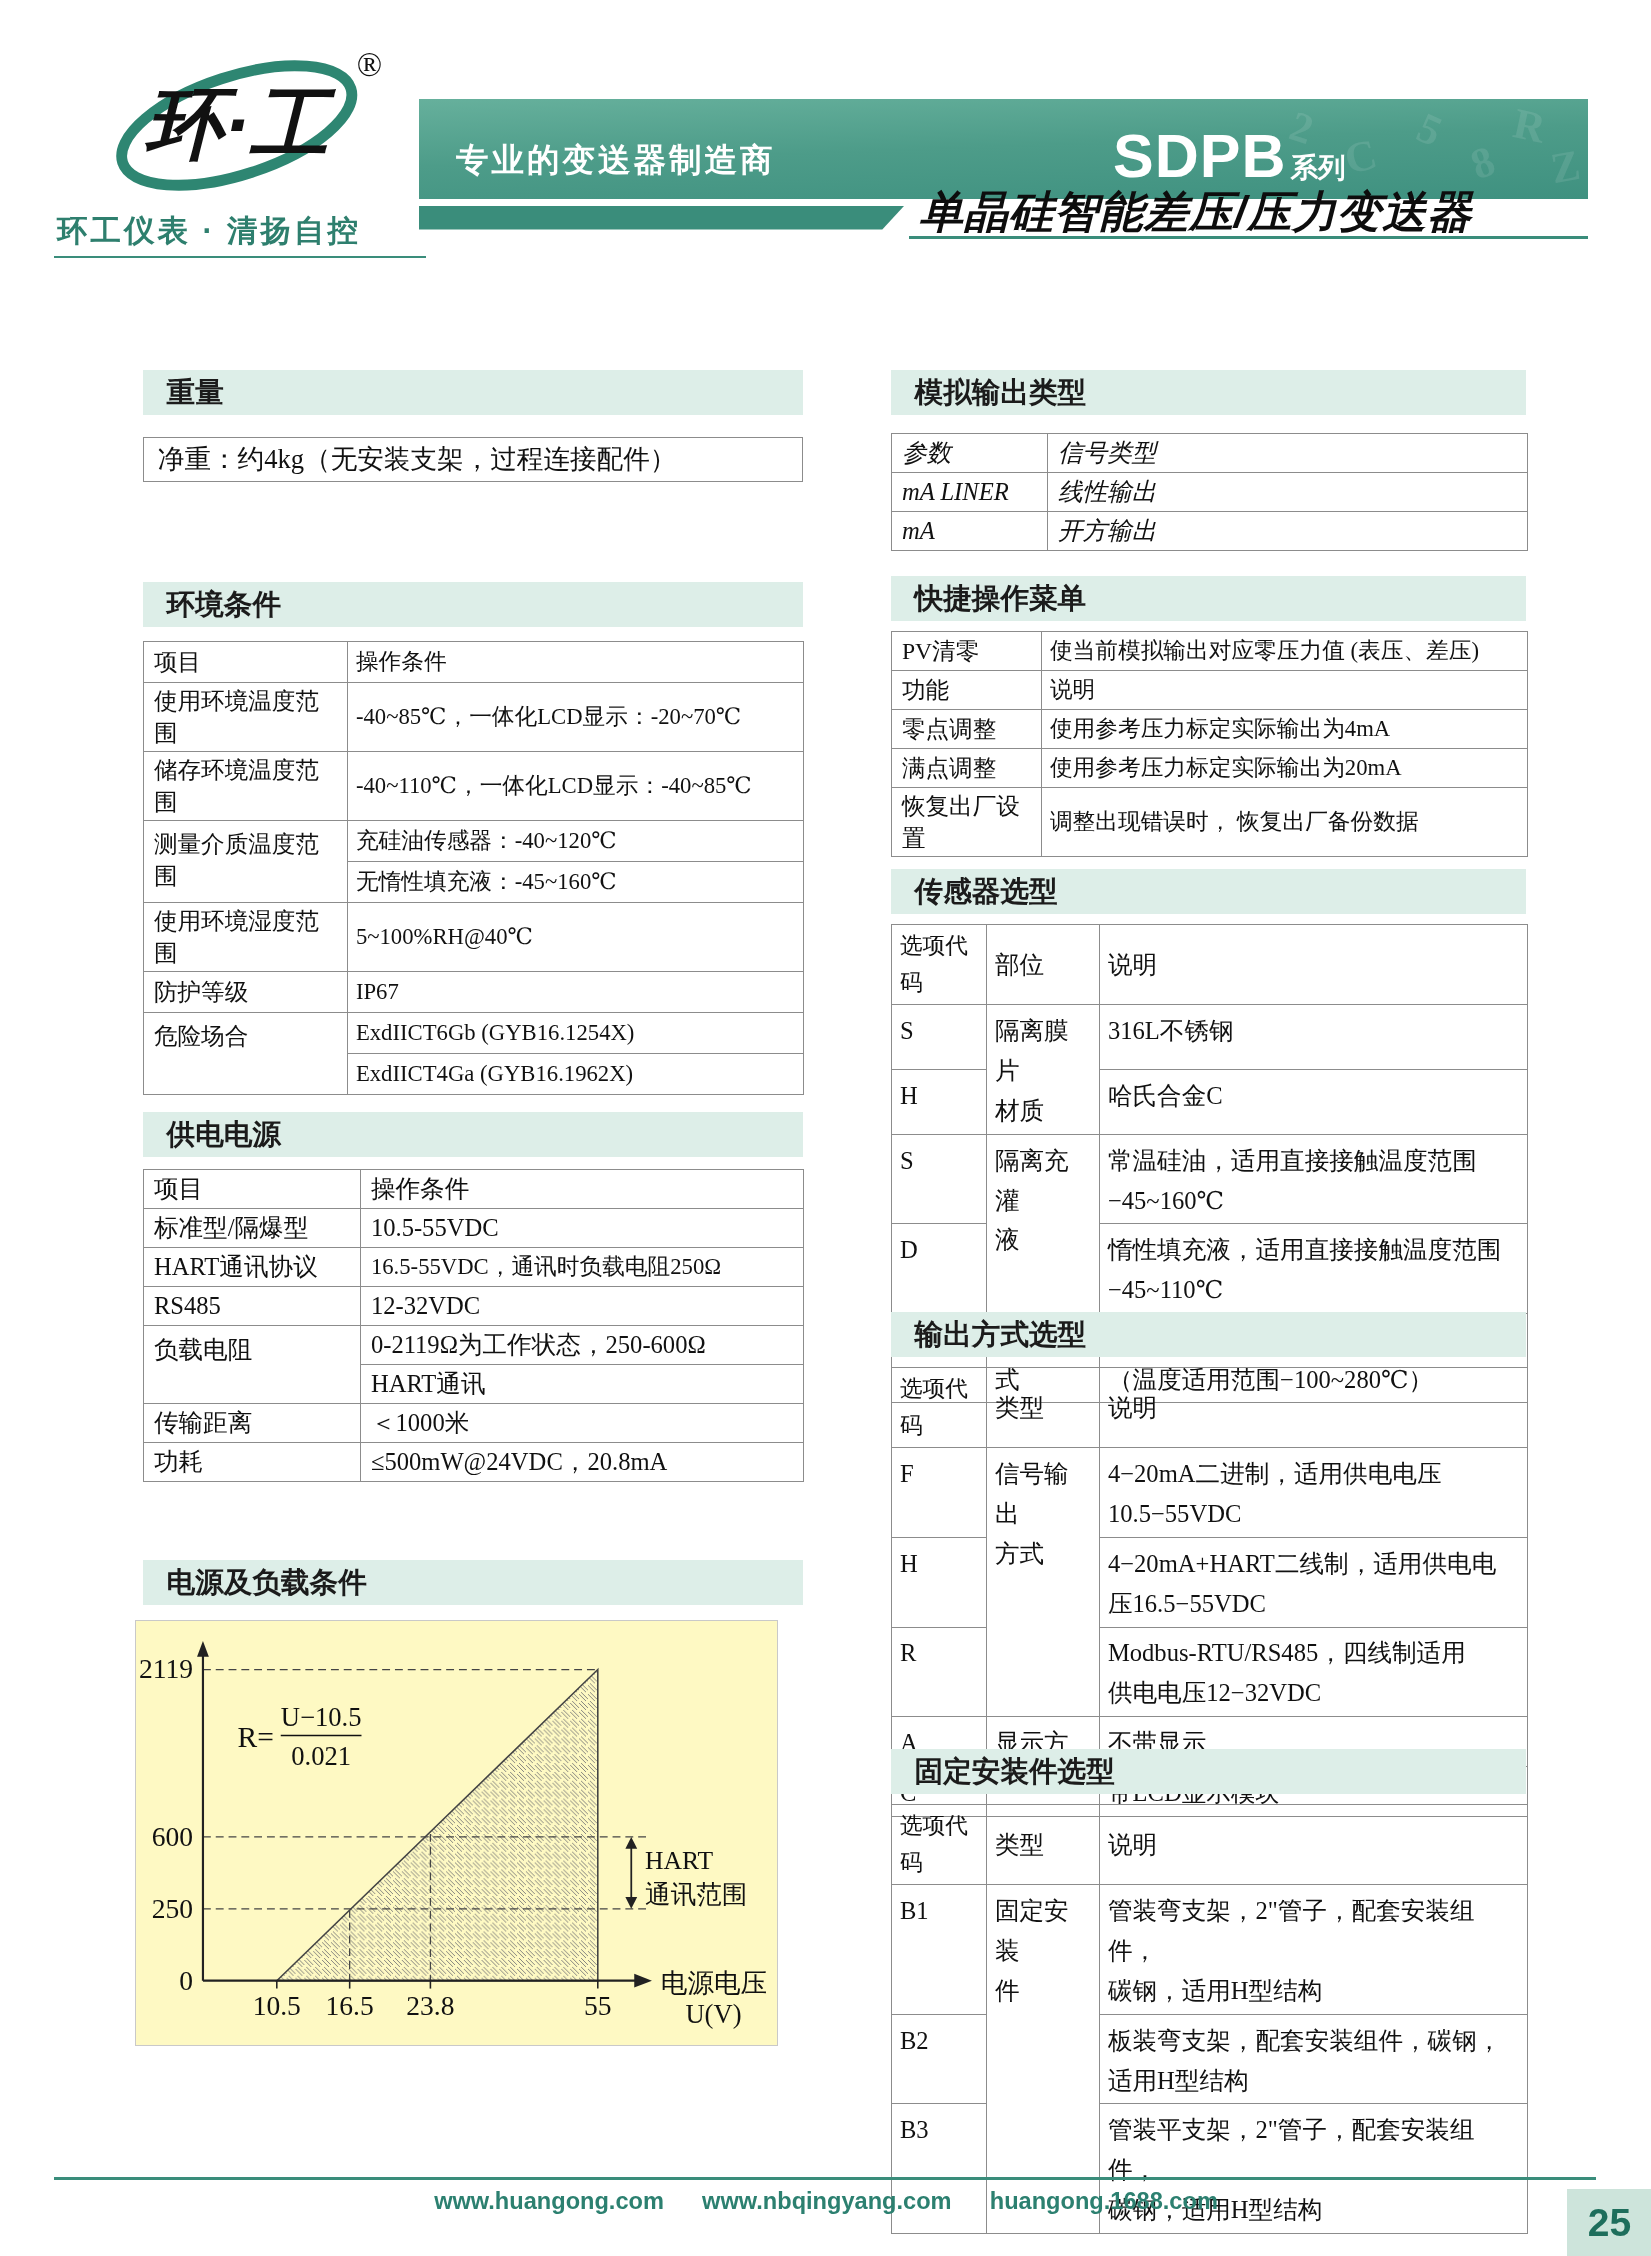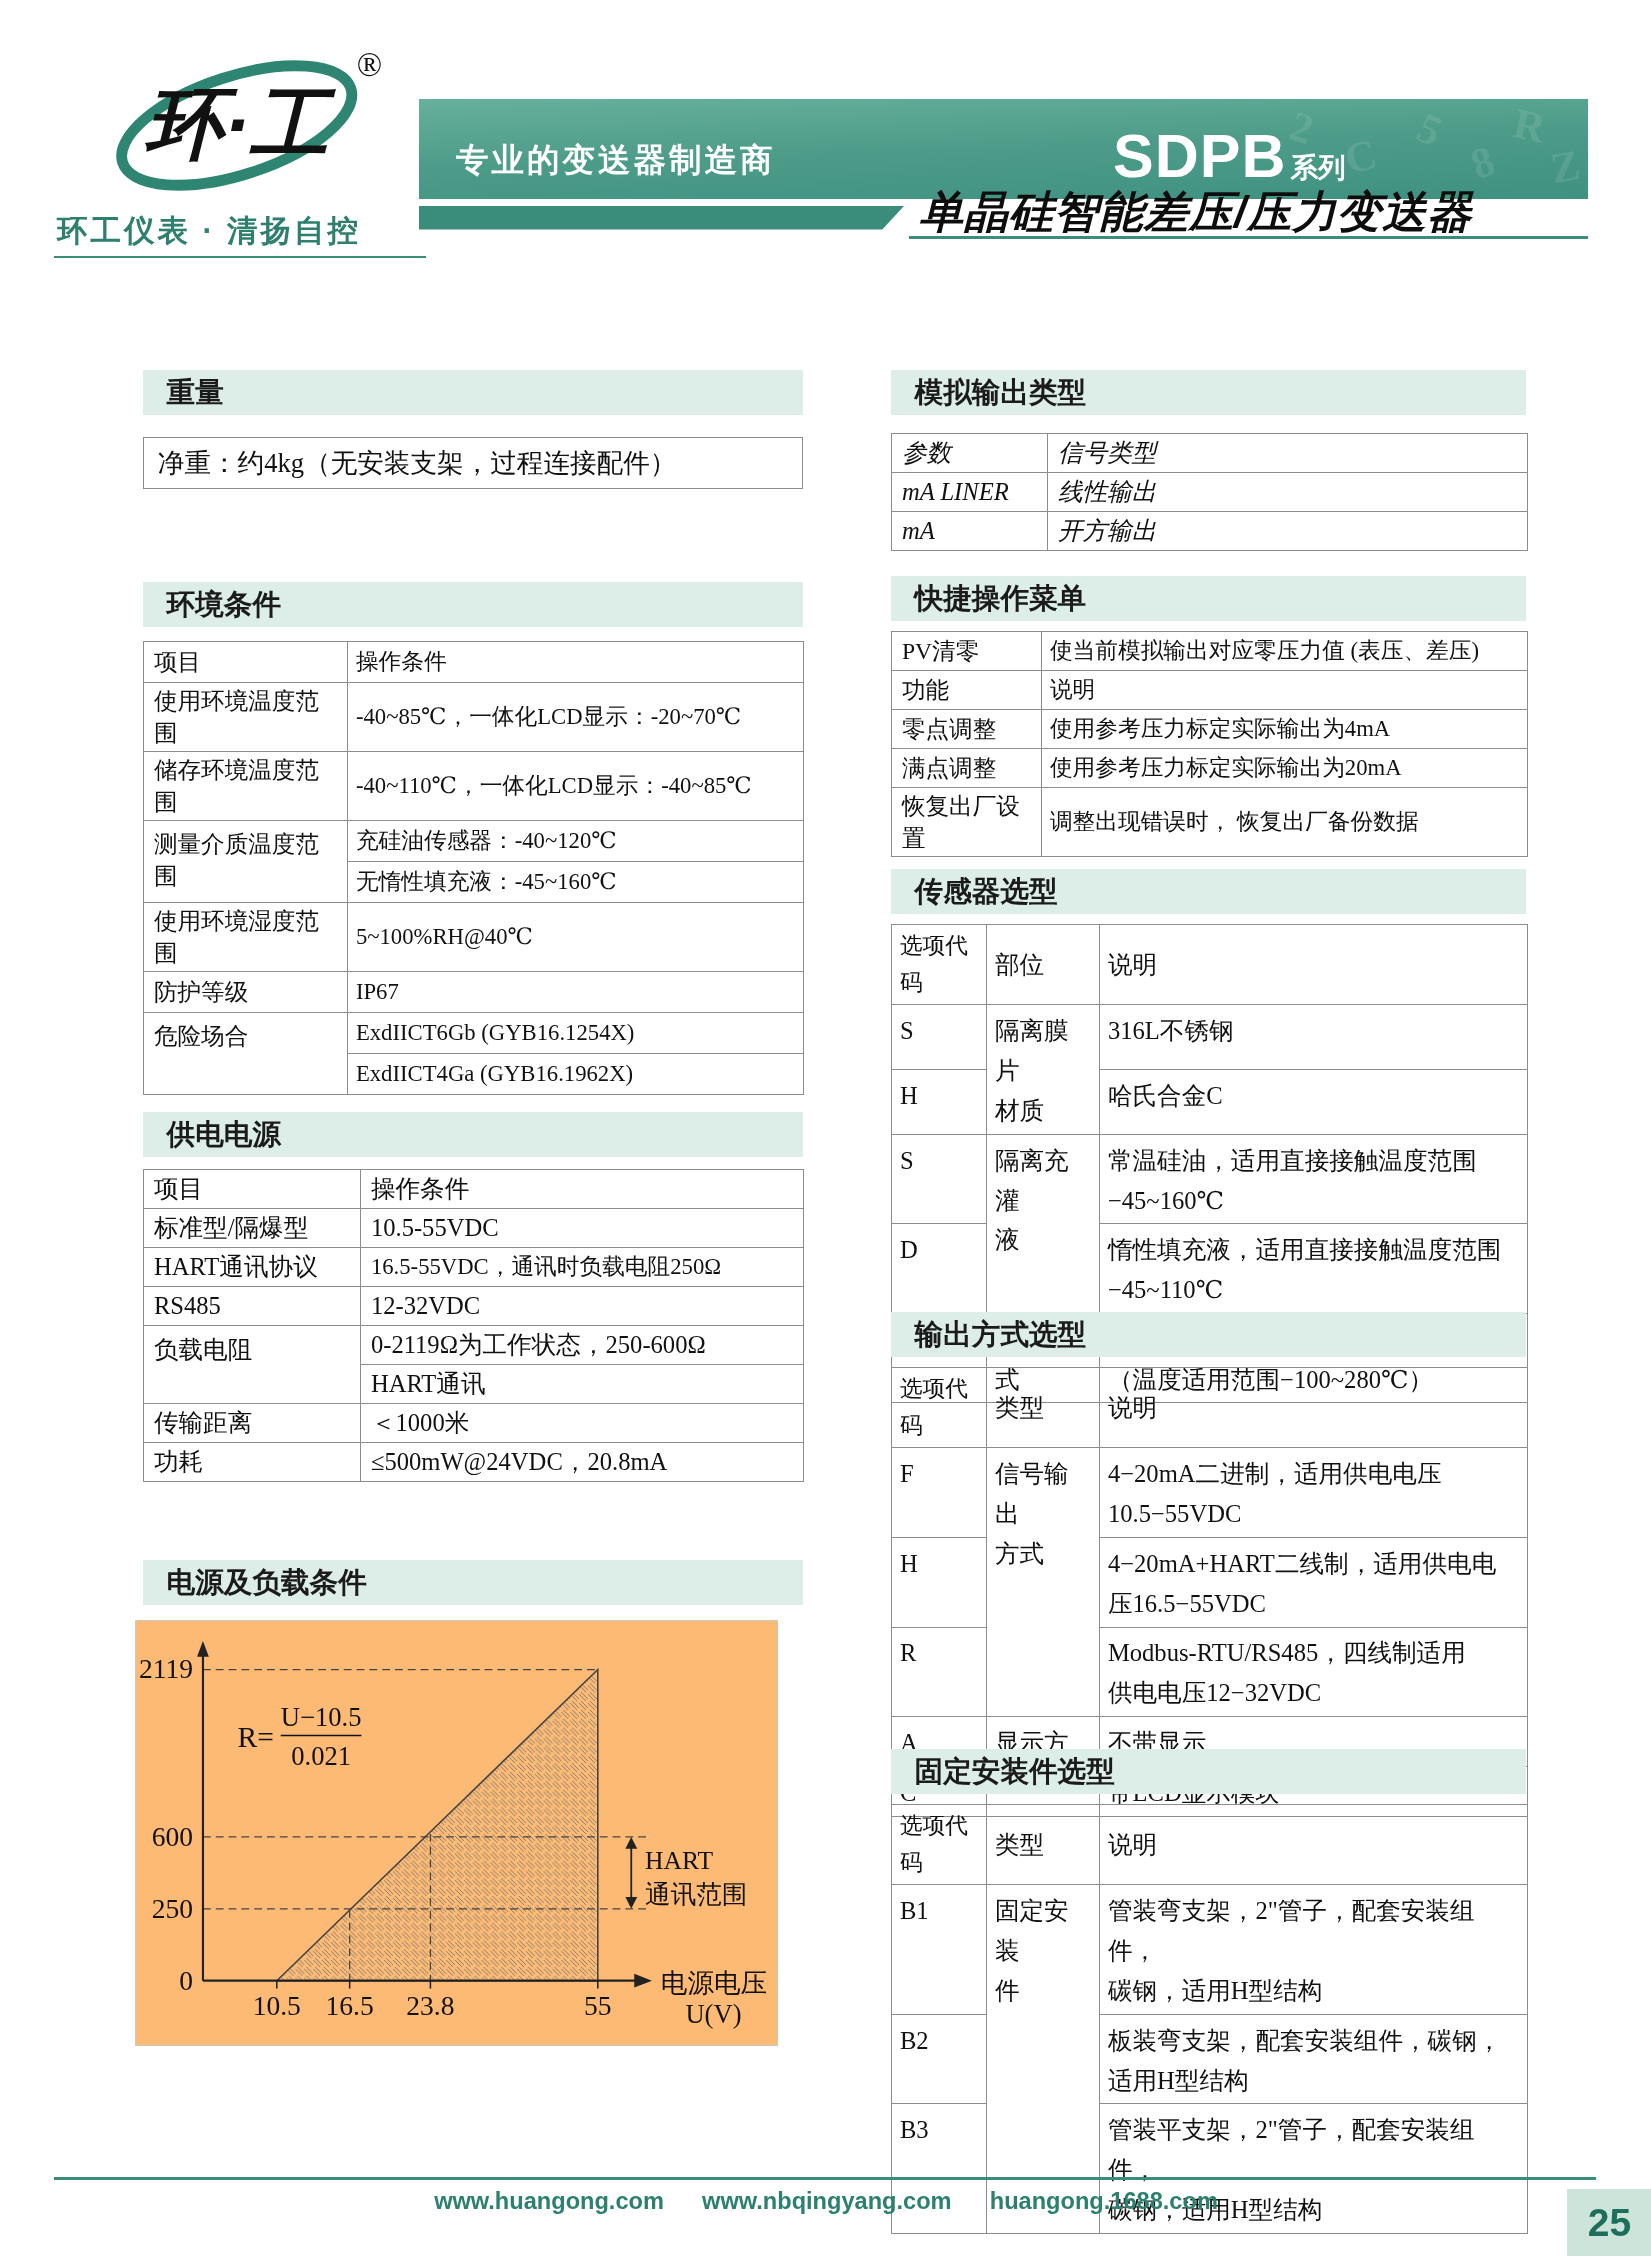--- a/index.html
+++ b/index.html
@@ -36,21 +36,21 @@
                    font-weight:900; font-style:italic; font-size:44px; letter-spacing:1px; color:#0d0d0d; white-space:nowrap; }
   .title-rule { position:absolute; left:909px; top:236px; width:679px; height:3px; background:#3a8d7b; }
 
   
   .sec { position:absolute; }
   .sec-head { height:45px; background:#ddeee8; display:flex; align-items:center; padding-left:23.6px;
               font-family:"Liberation Sans","DejaVu Sans",sans-serif; font-weight:700; font-size:28.6px; color:#1b1b1b; }
   .col-l { left:143px; width:660px; }
   .col-r { left:891px; width:635px; }
 
-  .weight-box { margin-top:21.7px; height:52px; border:1px solid #8c8c8c; display:flex; align-items:center;
+  .weight-box { margin-top:21.7px; height:45px; border:1px solid #8c8c8c; display:flex; align-items:center;
                 padding-left:13.8px; font-size:26.6px; }
 
   table { border-collapse:collapse; table-layout:fixed; }
   td { border:1px solid #8c8c8c; padding:2px 9.9px; font-size:23.6px; vertical-align:middle; overflow:hidden; }
   .vt { vertical-align:top; padding-top:6.9px; }
 
   .env-table { width:660px; margin-top:13.8px; }
   .env-table td { height:41px; }
   .env-table td.c2 { font-size:22.7px; padding:2px 7.9px; }
 
@@ -65,21 +65,21 @@
   .quick-table td.c2 { font-size:22.7px; padding:2px 7.9px; }
 
   .t3 { width:635px; margin-top:9.9px; }
   .t3 td { white-space:pre-line; font-size:24.6px; line-height:1.62; padding:3px 7.9px; vertical-align:top; padding-top:5.9px; }
   .t3 tr.h1 td { height:43px; }
   .t3 tr.h2 td { height:87px; }
   .t3 tr.hh td { height:43px; vertical-align:middle; padding-top:3px; }
 
   
   .chart-box { position:relative; margin-left:-7.9px; margin-top:14.8px; width:643px; height:426px;
-               border:1px solid #c9c9c9; background:#fdba74; }
+               border:1px solid #c9c9c9; background:#fef9c3; }
   .chart-box svg { display:block; }
   svg text { font-family:"Liberation Serif","DejaVu Serif",serif; fill:#111; }
 
   
   .footer-rule { position:absolute; left:54px; top:2177px; width:1542px; height:3px; background:#3a8d7b; }
   .footer-urls { position:absolute; left:0; top:2188px; width:1652px; text-align:center;
                  font-family:"Liberation Sans","DejaVu Sans",sans-serif; font-weight:700; font-size:23.6px; color:#2c8070; }
   .footer-urls span { margin:0 15.8px; }
   .page-box { position:absolute; left:1567px; top:2189px; width:85px; height:68px; background:#cde4db;
               display:flex; align-items:center; justify-content:center;

